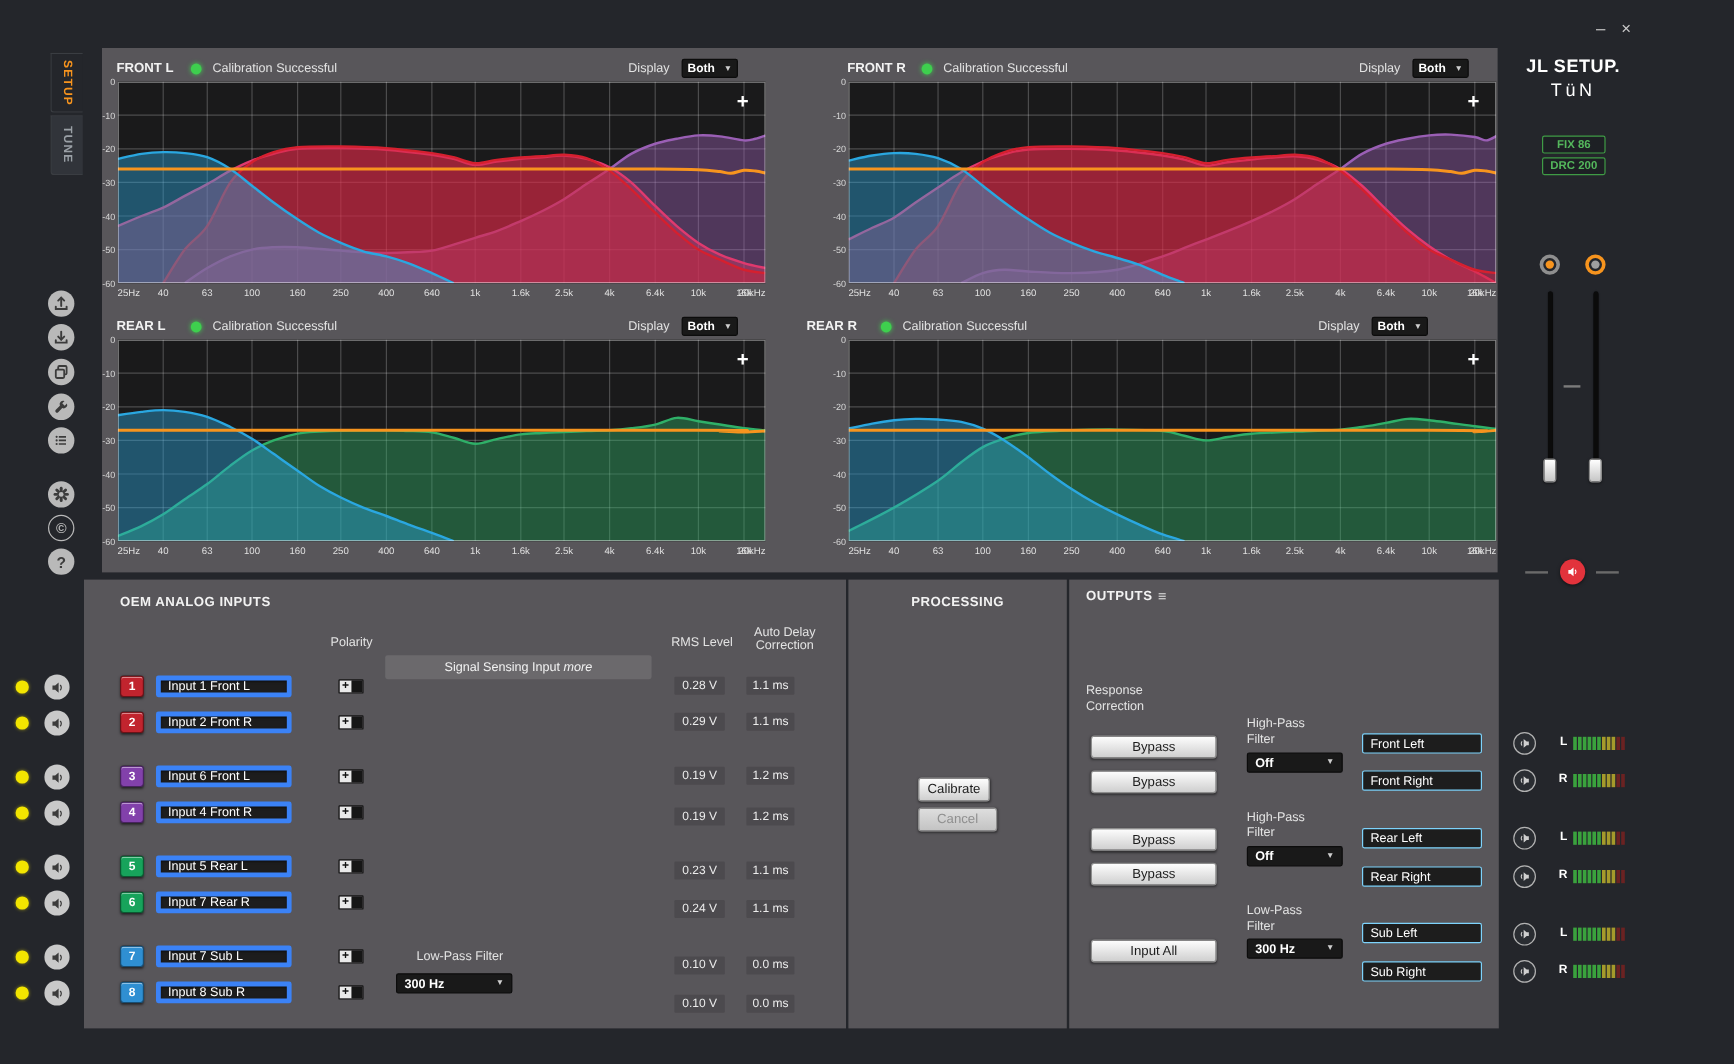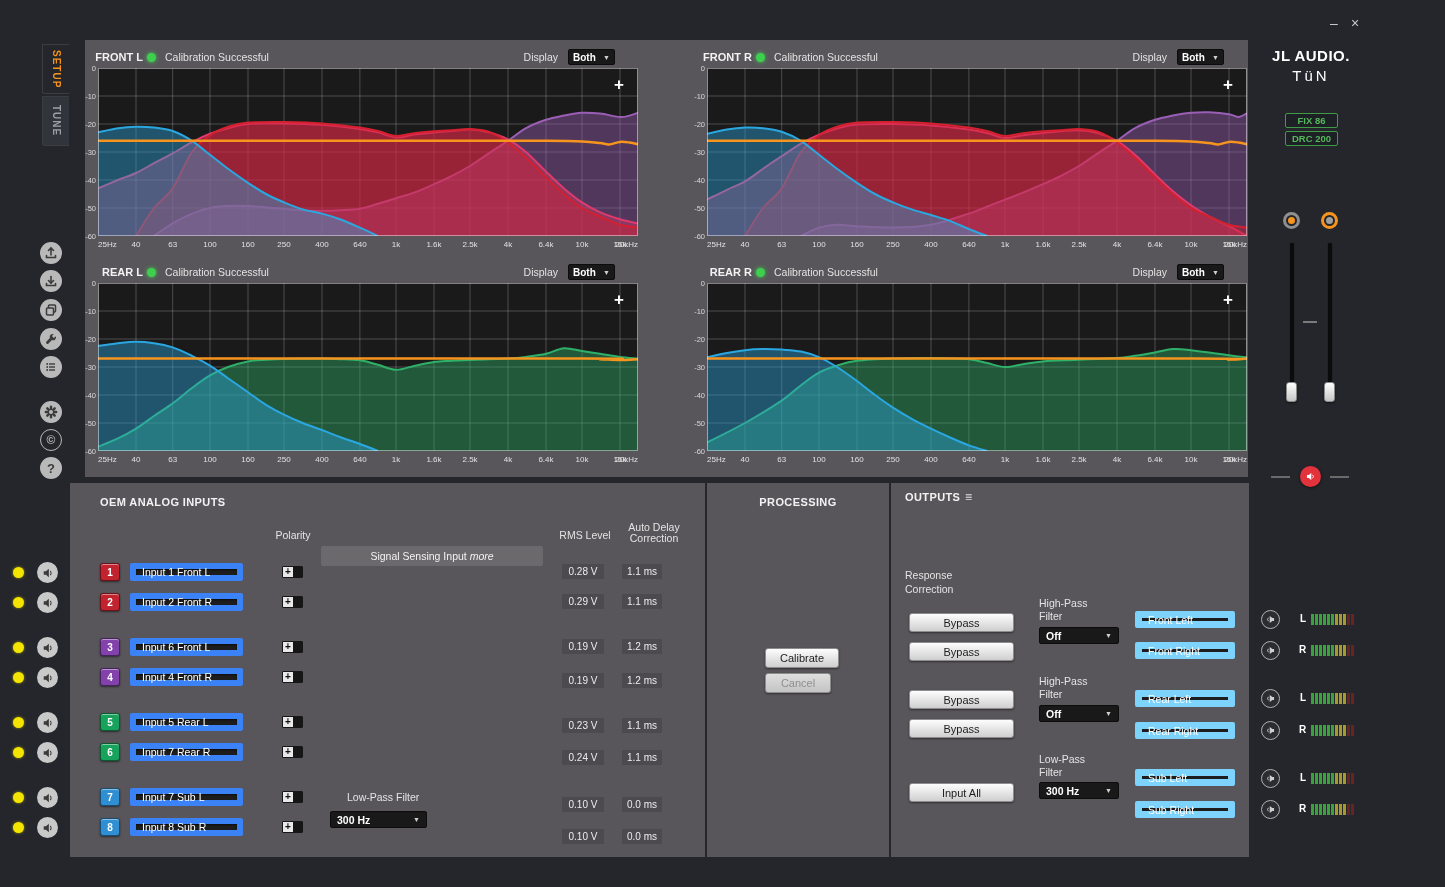--- a/index.html
+++ b/index.html
@@ -18,41 +18,41 @@
   .tab-active { color:#f7941e; background:#24262b; border:1px solid #3a3d42; border-right:none; }
   .tab-idle { color:#9aa0a6; background:#31343a; border:1px solid #3a3d42; border-right:none; }
 
   .tool-circle { position:absolute; left:40px; width:22px; height:22px; border-radius:50%;
     background:#b9b9b9; display:flex; align-items:center; justify-content:center; }
   .tool-circle svg { width:14px; height:14px; }
   .tool-txt { font-size:13px; font-weight:bold; color:#3b3b3b; line-height:1; }
 
   
   .graph-head { position:absolute; height:22px; display:flex; align-items:center; width:556px; }
-  .g-title { font-size:11px; font-weight:bold; color:#f2f2f2; width:58px;text-align:right; }
+  .g-title { font-size:11px; font-weight:bold; color:#f2f2f2; margin-left:12px; width:58px; }
   .g-dot { width:9px; height:9px; border-radius:50%; background:#3ecf4e; box-shadow:0 0 4px #3ecf4e; margin-left:4px; }
   .g-status { font-size:10.5px; color:#e2e2e2; margin-left:9px; }
   .g-disp { font-size:10.5px; color:#e2e2e2; margin-left:auto; }
   .g-select { width:47px; height:16px; background:#191919; border:1px solid #0c0c0c; border-radius:2px;
     color:#fff; font-size:10px; font-weight:bold; display:flex; align-items:center; padding:0 4px; margin-left:10px; margin-right:26px; }
   .g-caret { margin-left:auto; font-size:7px; color:#cfcfcf; }
   .gsvg { position:absolute; background:#1a1a1b; }
   .ylabels { position:absolute; width:12px; height:168px; }
   .ylabels span { position:absolute; right:1px; font-size:7.5px; color:#d8d8d8; }
   .xlabels { position:absolute; height:13px; width:540px;text-align:right; }
   .xlabels span { position:absolute; top:2px; font-size:8px; color:#e0e0e0; white-space:nowrap; }
   .plus { position:absolute; color:#fff; font-size:17px; font-weight:bold; line-height:1; }
 
   
   .sec-title { font-size:11px; font-weight:bold; color:#f2f2f2; letter-spacing:.4px; }
   .colhead { position:absolute; font-size:10.5px; color:#e3e3e3; text-align:center; }
   .in-badge { position:absolute; width:20px; height:18px; border-radius:3px; color:#fff;
     font-size:10px; font-weight:bold; display:flex; align-items:center; justify-content:center;
     box-shadow: inset 0 1px 0 rgba(255,255,255,.45), 0 1px 2px rgba(0,0,0,.5); border:1px solid rgba(0,0,0,.45); }
-  .name-field { position:absolute; width:113px; height:18px; background:#1d1d1d; border:6px solid #3b82f6;
+  .name-field { position:absolute; width:113px; height:18px; background:#1d1d1d; border:4px solid #3b82f6;
     color:#fff; font-size:10.5px; display:flex; align-items:center; padding-left:6px; border-radius:2px;
     box-shadow: inset 0 1px 2px rgba(0,0,0,.6); }
   .pol-toggle { position:absolute; width:21px; height:12px; display:flex; border:1px solid #161616; border-radius:1px; overflow:hidden; }
   .pol-plus { width:11px; background:#e9e9e9; color:#111; font-size:10px; font-weight:bold;
     display:flex; align-items:center; justify-content:center; line-height:1; }
   .pol-minus { width:10px; background:#161616; }
   .chip { position:absolute; height:15px; background:#4c4a4e; color:#ececec; font-size:10px;
     display:flex; align-items:center; justify-content:center; border-radius:1px; }
   .ss-bar { position:absolute; width:222px; height:20px; background:#6b696c; border-radius:2px;
     display:flex; align-items:center; justify-content:center; font-size:10.5px; color:#f2f2f2; }
@@ -82,21 +82,21 @@
   .m-label { position:absolute; color:#fff; font-size:10px; font-weight:bold; }
   .meter { position:absolute; height:11px; display:flex; align-items:stretch; }
   .meter span { width:3px; margin-right:1px; }
 
   
   .y-dot { position:absolute; left:13px; width:11px; height:11px; border-radius:50%; background:#f3e500;
     box-shadow:0 0 3px rgba(243,229,0,.6); }
   .l-spk { position:absolute; left:37px; width:21px; height:21px; border-radius:50%; background:#c9c9c9;
     display:flex; align-items:center; justify-content:center; }
   .l-spk svg { width:12px; height:12px; }
-  .out-field { position:absolute; width:100px; height:17px; background:#1d1d1d; border:7px solid #7dd3fc;
+  .out-field { position:absolute; width:100px; height:17px; background:#1d1d1d; border:1px solid #7dd3fc;
     color:#fff; font-size:10.5px; display:flex; align-items:center; padding-left:6px; border-radius:2px; }
   .burger { font-size:12px; color:#e0e0e0; letter-spacing:0; }
 </style>
 </head>
 <body>
 
 <span class="winbtn" style="left:1330px; top:15px;">–</span>
 <span class="winbtn" style="left:1351px; top:15px;">×</span>
 
 <div class="side-tab tab-active" style="top:44px;">SETUP</div>
@@ -398,21 +398,21 @@
     <span style="left: 297.997px; transform: translateX(-50%);">1k</span>
     <span style="left: 335.965px; transform: translateX(-50%);">1.6k</span>
     <span style="left: 372.017px; transform: translateX(-50%);">2.5k</span>
     <span style="left: 409.985px; transform: translateX(-50%);">4k</span>
     <span style="left: 447.954px; transform: translateX(-50%);">6.4k</span>
     <span style="left: 484.006px; transform: translateX(-50%);">10k</span>
     <span style="left: 521.974px; transform: translateX(-50%);">16k</span>
     <span style="left: 540px; transform: translateX(-100%);">20kHz</span>
   </div>
 
-<div class="graph-head" style="left:694px; top:261px;">
+<div class="graph-head" style="left:660px; top:261px;">
   <span class="g-title">REAR R</span>
   <span class="g-dot"></span>
   <span class="g-status">Calibration Successful</span>
   <span class="g-disp">Display</span>
   <div class="g-select">
       <span>Both</span>
       <span class="g-caret">▼</span>
     </div>
 </div>
 <div class="ylabels" id="gy3" style="left:694px; top:283px;">
@@ -565,21 +565,21 @@
 
   <div class="lbl" style="left:277px; top:308px;">Low-Pass Filter</div>
   <div class="dropdown" style="left:260px; top:328px; width:97px; height:17px;">
       <span>300 Hz</span>
       <span class="g-caret" style="margin-left:auto;">▼</span>
     </div>
 </div>
 
 <div class="panel" style="left:707px; top:483px; width:182px; height:374px;">
   <div class="sec-title abs" style="left:0; top:13px; width:182px; text-align:center;">PROCESSING</div>
-  <div class="btn" style="left:58px; top:165px; width:74px; height:20px;text-align:right;">Calibrate</div>
+  <div class="btn" style="left:58px; top:165px; width:60px; height:20px;text-align:right;">Calibrate</div>
   <div class="btn btn-disabled" style="left:58px; top:190px; width:66px; height:20px;">Cancel</div>
 </div>
 
 <div class="panel" style="left:891px; top:483px; width:358px; height:374px;">
   <div class="sec-title abs" style="left:14px; top:8px;">OUTPUTS</div>
   <span class="burger abs" style="left:74px; top:7px;">≡</span>
   <div class="lbl" style="left:14px; top:85px; line-height:14px;"><span>Response</span><br><span>Correction</span></div>
 
   <div class="btn" style="left:18px; top:130px; width:105px; height:19px;">Bypass</div>
   <div class="btn" style="left:18px; top:159px; width:105px; height:19px;">Bypass</div>
@@ -662,21 +662,21 @@
   </div>
 <div class="y-dot" style="top:822px;"></div>
 <div class="l-spk" style="top:817px;">
     <svg viewBox="0 0 14 14">
       <path d="M2 5h2.6L8 2v10L4.6 9H2z" fill="#3b3b3b"></path>
       <path d="M9.5 4.5a3.4 3.4 0 0 1 0 5" fill="none" stroke="#3b3b3b" stroke-width="1.2"></path>
     </svg>
   </div>
 
 <div class="abs" style="left:1265px; top:47px; width:92px; text-align:center; color:#fff;">
-  <div style="font-size:15px; font-weight:bold; letter-spacing:.5px;">JL AUDIO.</div>
+  <div style="font-size:15px; font-weight:bold; letter-spacing:.5px;">JL SETUP.</div>
   <div style="font-size:15px; letter-spacing:3px; margin-top:3px;">TüN</div>
 </div>
 <div class="badge" style="top:113px;">FIX 86</div>
 <div class="badge" style="top:131px;">DRC 200</div>
 
 <div class="knob" style="left:1283px; top:212px; border:3px solid #8f8f8f;">
     <span class="knob-dot" style="background:#f7941e;"></span>
   </div>
 <div class="knob" style="left:1321px; top:212px; border:3px solid #f7941e;">
     <span class="knob-dot" style="background:#9f9f9f;"></span>

